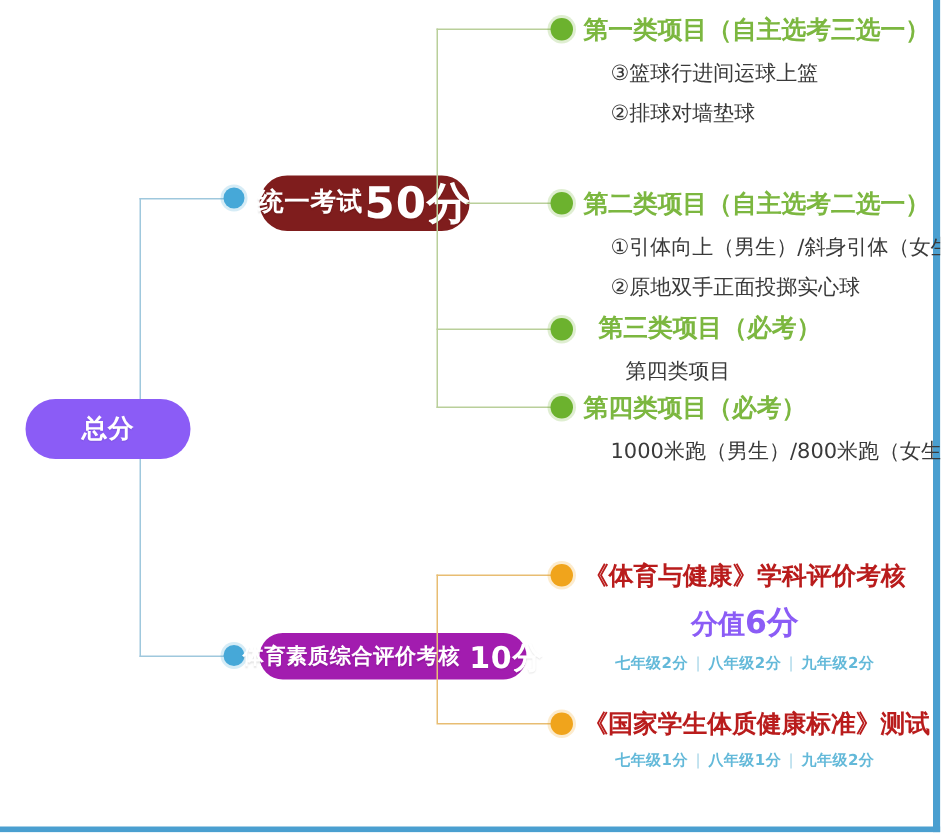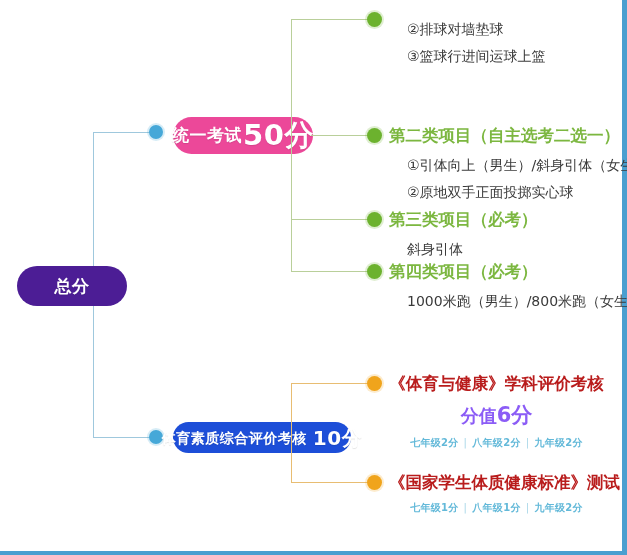--- a/index.html
+++ b/index.html
@@ -84,23 +84,23 @@
     display: flex;
     align-items: center;
     justify-content: center;
     border-radius: 999px;
     color: #ffffff;
     font-weight: bold;
     white-space: nowrap;
     letter-spacing: 0.5px;
     text-shadow: 0 1px 1px rgba(0,0,0,0.10);
   }
-  .pill-blue   { background: #4c1d95; }
-  .pill-green  { background: #ec4899; align-items: center; }
-  .pill-orange { background: #1d4ed8; }
+  .pill-blue   { background: #8b5cf6; }
+  .pill-green  { background: #7f1d1d; align-items: center; }
+  .pill-orange { background: #a21caf; }
 
   .pill .big {
     font-size: 29px;
     line-height: 1;
     margin-left: 1px;
   }
   .pill .lab {
     font-size: 17px;
     line-height: 1;
   }
@@ -187,33 +187,34 @@
   <div class="hline green-wire" style="left:311px; top:135px; width:62px;"></div>
   <div class="hline green-wire" style="left:291px; top:219px; width:82px;"></div>
   <div class="hline green-wire" style="left:291px; top:271px; width:82px;"></div>
 
   <div class="dot dot-green" style="left:367px; top:12px;"></div>
   <div class="dot dot-green" style="left:367px; top:128px;"></div>
   <div class="dot dot-green" style="left:367px; top:212px;"></div>
   <div class="dot dot-green" style="left:367px; top:264px;"></div>
 
   <div class="branch" style="left:389px; top:10px;">
+    <div class="branch-title title-green">第一类项目（自主选考三选一）</div>
+    <div class="sub">③篮球行进间运球上篮</div>
     <div class="sub">②排球对墙垫球</div>
-    <div class="sub">③篮球行进间运球上篮</div>
   </div>
 
   <div class="branch" style="left:389px; top:126px;">
     <div class="branch-title title-green">第二类项目（自主选考二选一）</div>
     <div class="sub">①引体向上（男生）/斜身引体（女生）</div>
     <div class="sub">②原地双手正面投掷实心球</div>
   </div>
 
-  <div class="branch" style="left:389px; top:210px;">
+  <div class="branch" style="left:399px; top:210px;font-family:Liberation Mono, monospace;">
     <div class="branch-title title-green">第三类项目（必考）</div>
-    <div class="sub">斜身引体</div>
+    <div class="sub">第四类项目</div>
   </div>
 
   <div class="branch" style="left:389px; top:262px;">
     <div class="branch-title title-green">第四类项目（必考）</div>
     <div class="sub">1000米跑（男生）/800米跑（女生）</div>
   </div>
 
   <div class="vline orange-wire" style="left:291px; top:383px; height:99px;"></div>
   <div class="hline orange-wire" style="left:291px; top:383px; width:82px;"></div>
   <div class="hline orange-wire" style="left:291px; top:482px; width:82px;"></div>

